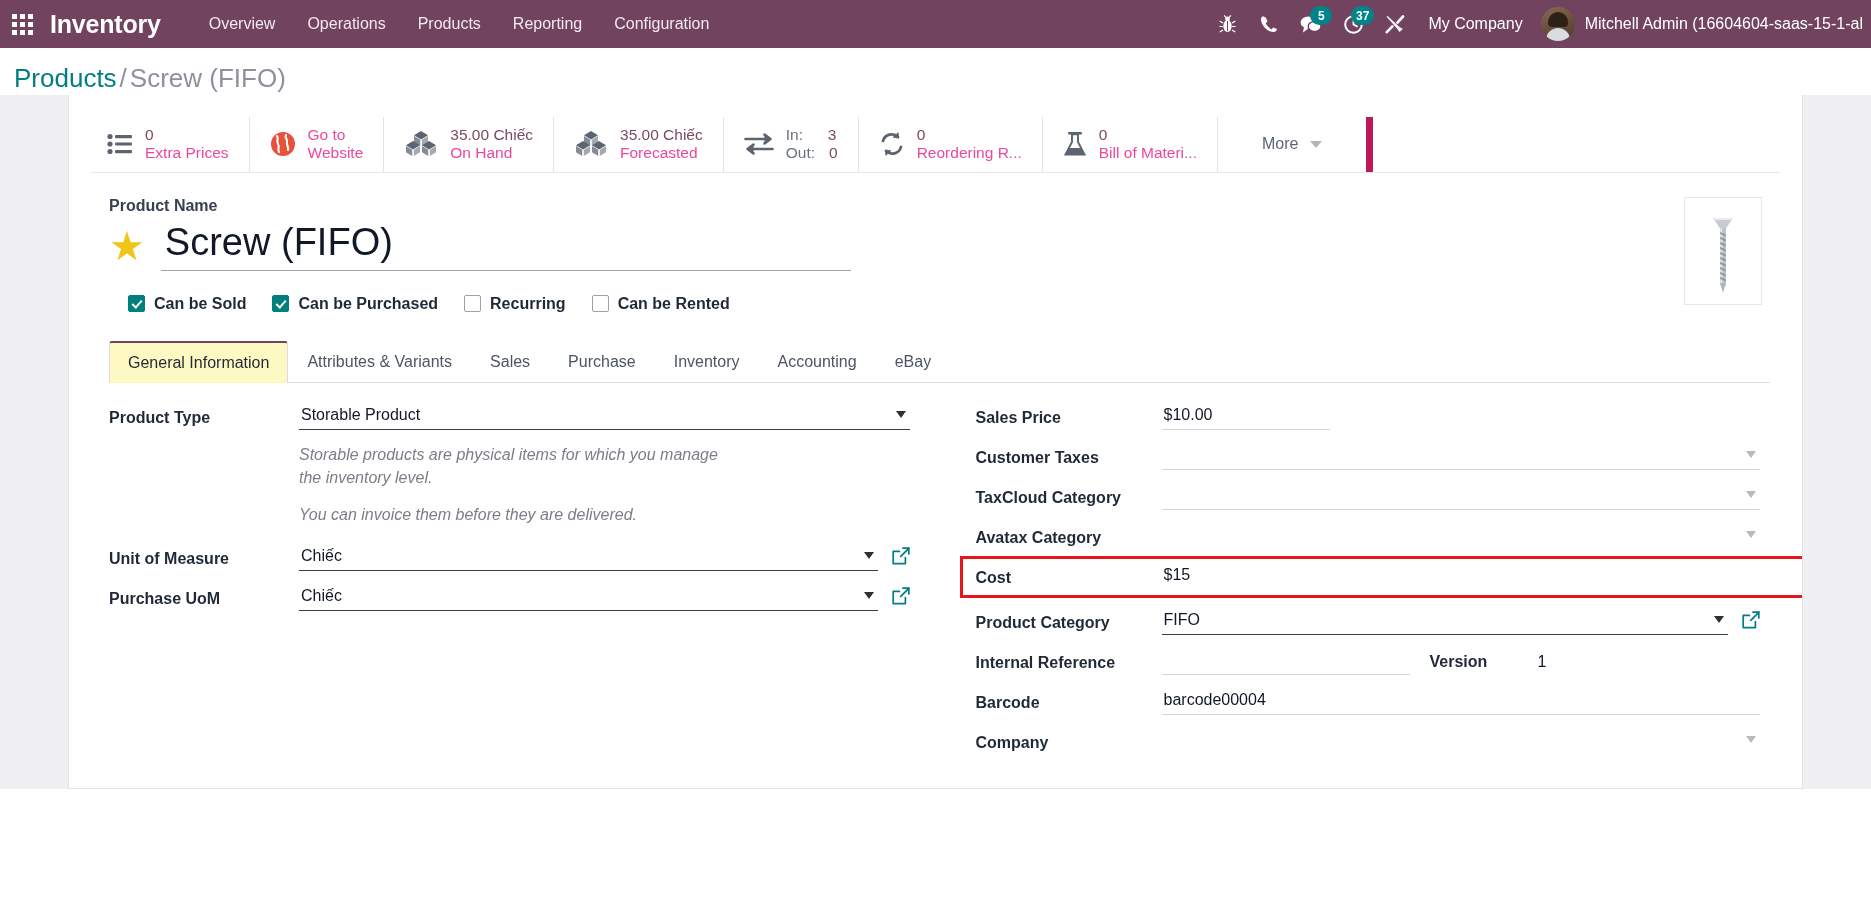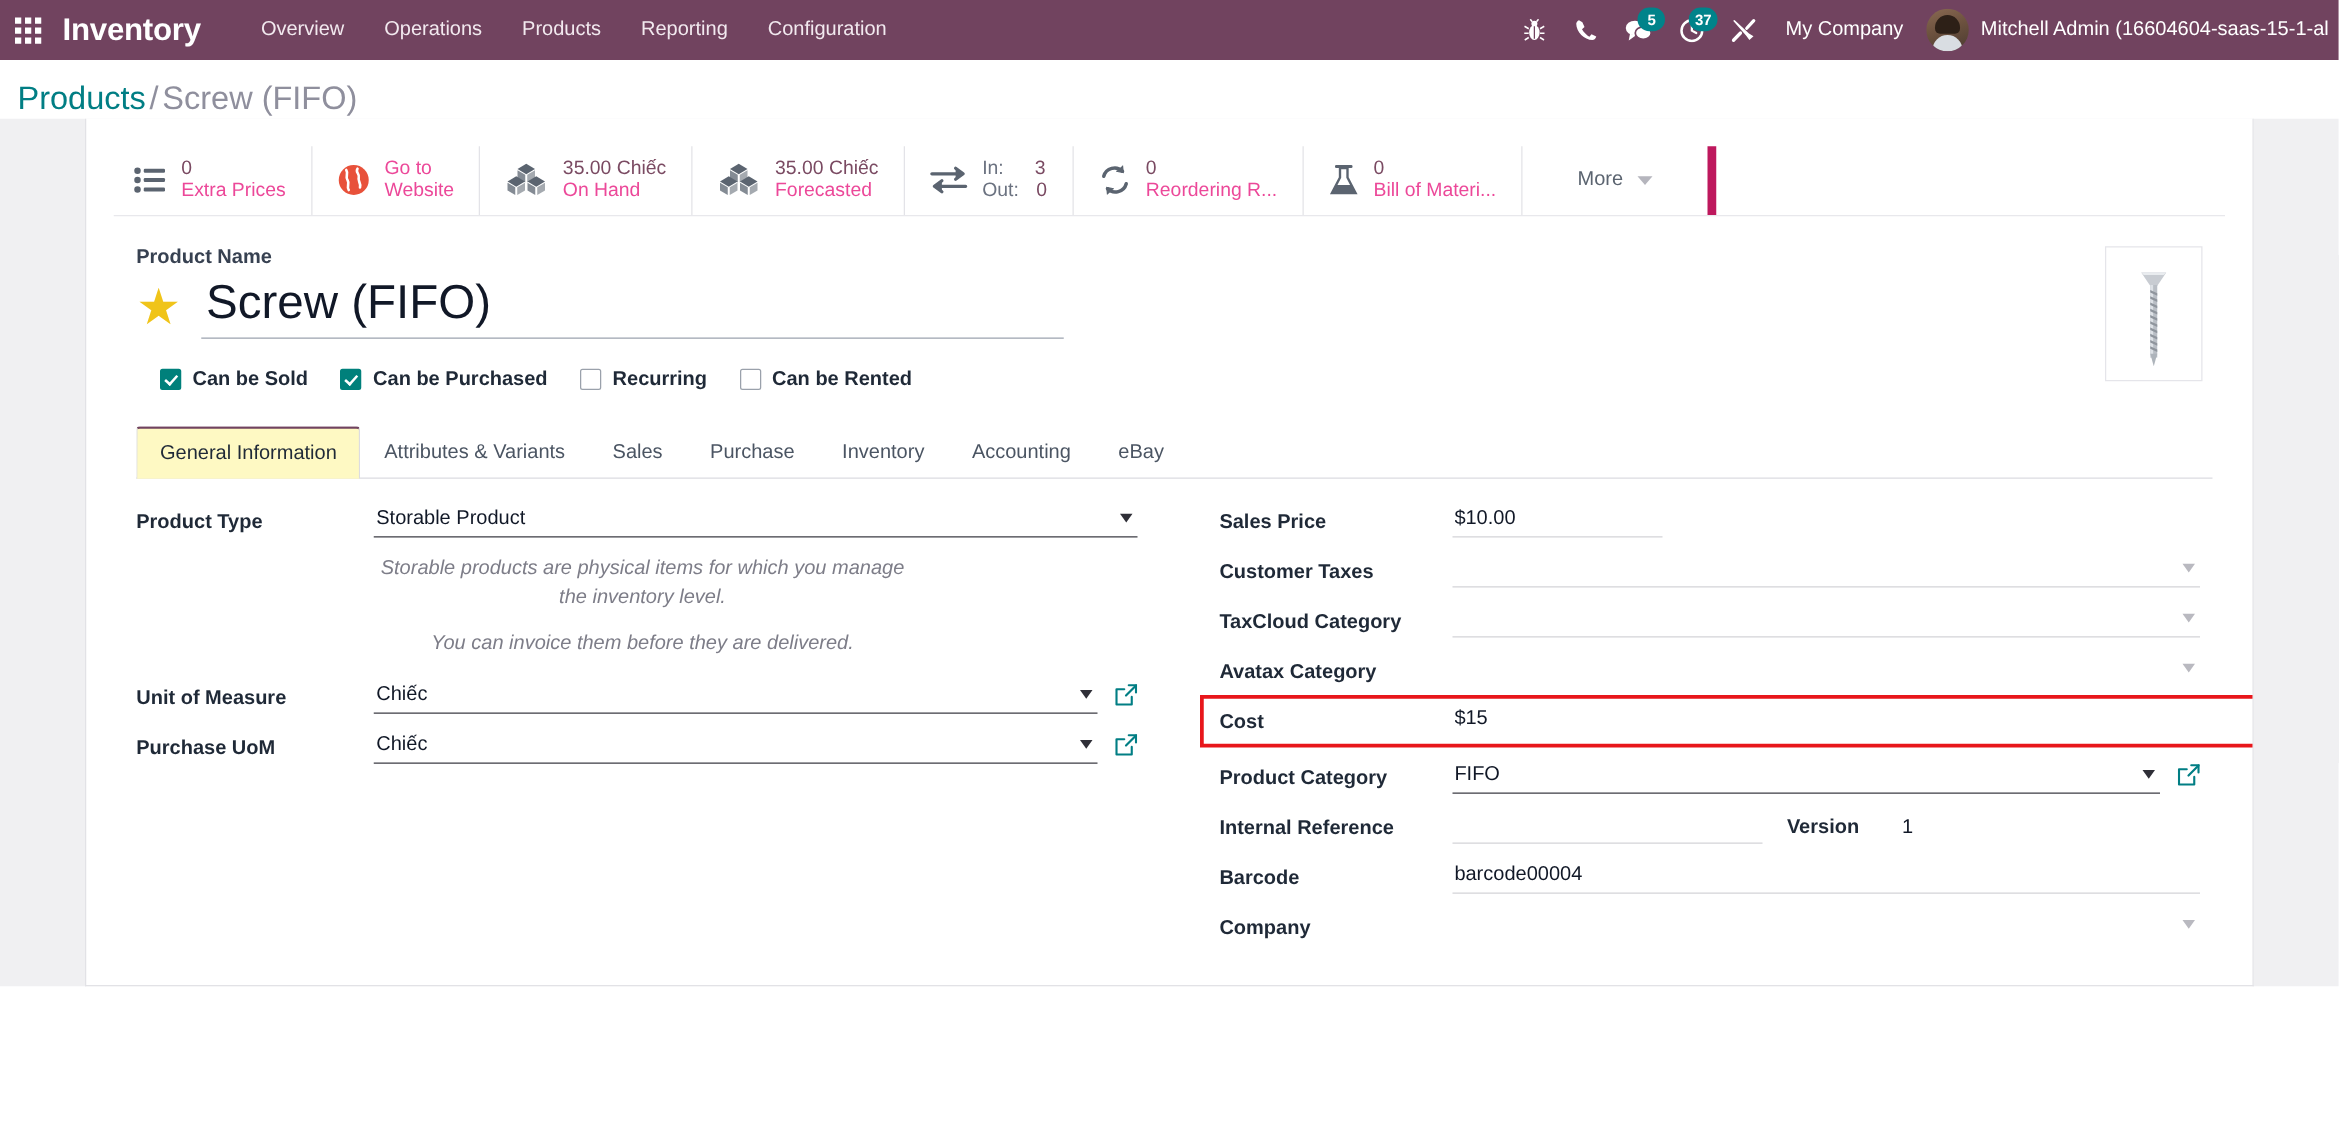--- a/index.html
+++ b/index.html
@@ -397,39 +397,38 @@
     cursor: pointer;
     flex: none;
     padding-top: 3px;
   }
   .help-text {
     font-size: 16px;
     color: #7d7d88;
     font-style: italic;
     line-height: 1.45;
     margin: 4px 0 0 0;
-    text-align: center;
   }
   .help-text + .help-text { margin-top: 14px; }
   .help-block { margin: 6px 0 18px 190px; max-width: 430px; }
 
   
   .highlight-box {
     position: absolute;
     border: 3px solid #e8161b;
     left: -16px;
     right: -48px;
     top: -7px;
     height: 42px;
     pointer-events: none;
   }
   .version-inline {
     display: flex;
     align-items: center;
-    gap: 0;
+    gap: 16px;
     flex: none;
     padding-left: 20px;
   }
   .version-label {
     font-size: 16px;
     color: #1f2937;
     font-weight: 700;
     padding-top: 5px;
     width: 92px;
   }

